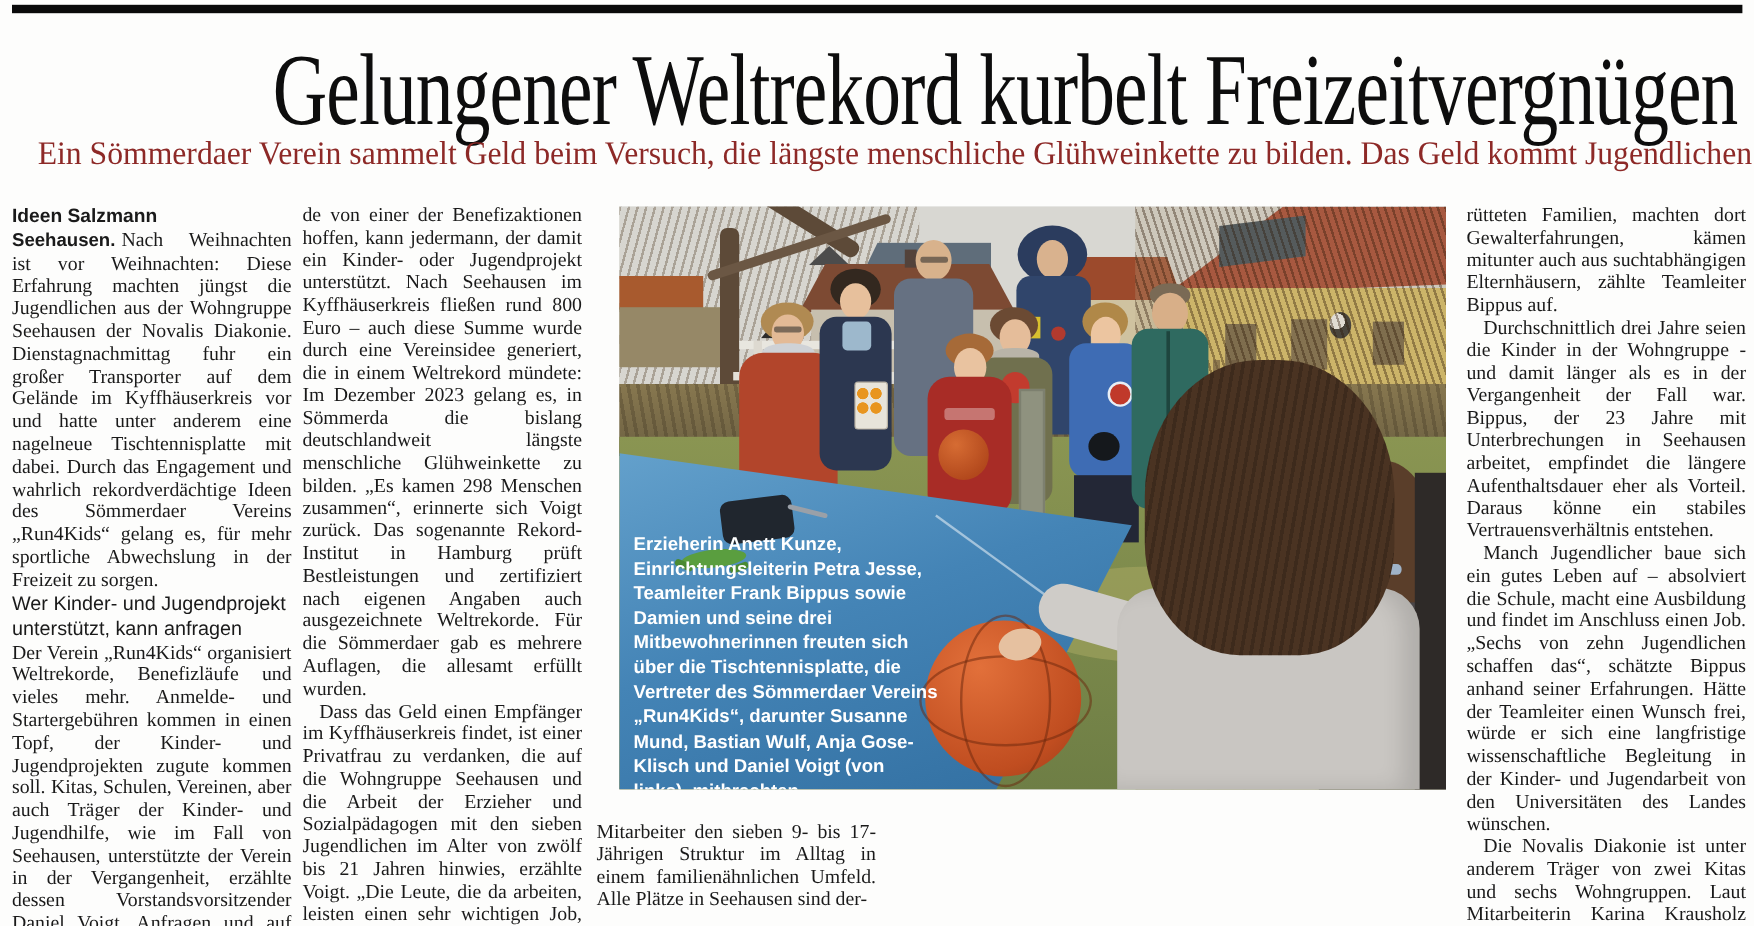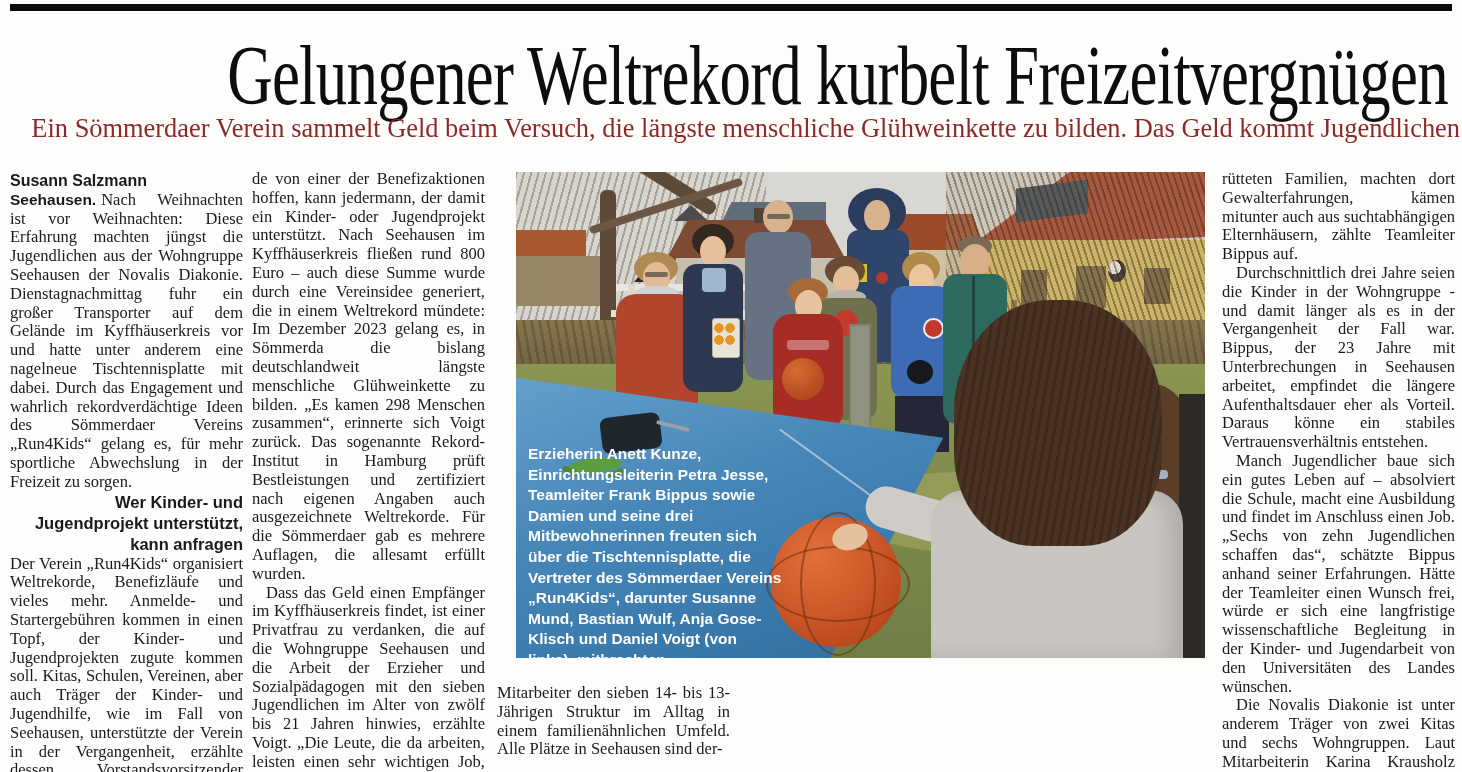--- a/index.html
+++ b/index.html
@@ -17,22 +17,22 @@
                transform:scaleX(.96);transform-origin:50% 50%;}
 
   
   .col{position:absolute;overflow:hidden;font-size:16.5px;line-height:18.8px;text-align:justify;
        hyphens:auto;-webkit-hyphens:auto;}
   .col p{margin:0;}
   .byline{font-family:"Liberation Sans",sans-serif;font-weight:bold;font-size:16px;
           margin:0 0 23px 0;text-align:left;}
   .lead-in{font-family:"Liberation Sans",sans-serif;font-weight:bold;font-size:15.5px;
            padding-right:5px;}
-  .crosshead{font-family:"Liberation Sans",sans-serif;font-weight:bold;font-size:16.5px;
-             line-height:21px;text-align:right;margin:13px 0 3px 0;}
+  .crosshead{font-family:"Liberation Sans",sans-serif;font-weight:normal;font-size:16.5px;
+             line-height:21px;text-align:left;margin:13px 0 3px 0;}
   .indent{text-indent:14px;}
 
   
   .photo{position:absolute;left:516px;top:172px;width:689px;height:486px;overflow:hidden;
          background:#d8d7d2;}
   .branches-r{left:430px;top:0;width:259px;height:238px;
      background:repeating-linear-gradient(72deg,rgba(88,68,46,.55) 0 2px,rgba(178,160,128,.28) 2px 6px);}
   .branches-l{left:0;top:0;width:250px;height:150px;
      background:repeating-linear-gradient(105deg,rgba(100,82,60,.4) 0 2px,rgba(210,205,195,.15) 2px 7px);}
   .hedge{left:0;top:148px;width:689px;height:60px;
@@ -69,21 +69,21 @@
   <div class="top-rule"></div>
 
   <div class="headline-wrap">
     <span class="headline">Gelungener Weltrekord kurbelt Freizeitvergnügen an</span>
   </div>
   <div class="subheadline-wrap">
     <span class="subheadline">Ein Sömmerdaer Verein sammelt Geld beim Versuch, die längste menschliche Glühweinkette zu bilden. Das Geld kommt Jugendlichen zugute</span>
   </div>
 
   <div class="col" style="left:10px;top:172px;width:233px;height:600px;">
-    <p class="byline">Susann Salzmann</p>
+    <p class="byline">Ideen Salzmann</p>
     <p><span class="lead-in">Seehausen.</span><span>Nach Weihnachten ist vor Weihnachten: Diese Erfahrung machten jüngst die Jugendlichen aus der Wohngruppe Seehausen der Novalis Diakonie. Dienstagnachmittag fuhr ein großer Transporter auf dem Gelände im Kyffhäuserkreis vor und hatte unter anderem eine nagelneue Tischtennisplatte mit dabei. Durch das Engagement und wahrlich rekordverdächtige Ideen des Sömmerdaer Vereins „Run4Kids“ gelang es, für mehr sportliche Abwechslung in der Freizeit zu sorgen.</span></p>
     <p class="crosshead">Wer Kinder- und Jugendprojekt unterstützt, kann anfragen</p>
     <p>Der Verein „Run4Kids“ organisiert Weltrekorde, Benefizläufe und vieles mehr. Anmelde- und Startergebühren kommen in einen Topf, der Kinder- und Jugendprojekten zugute kommen soll. Kitas, Schulen, Vereinen, aber auch Träger der Kinder- und Jugendhilfe, wie im Fall von Seehausen, unterstützte der Verein in der Vergangenheit, erzählte dessen Vorstandsvorsitzender Daniel Voigt. Anfragen und auf eine Spen-</p>
   </div>
 
   <div class="col" style="left:252px;top:170px;width:233px;height:602px;">
     <p>de von einer der Benefizaktionen hoffen, kann jedermann, der damit ein Kinder- oder Jugendprojekt unterstützt. Nach Seehausen im Kyffhäuserkreis fließen rund 800 Euro – auch diese Summe wurde durch eine Vereinsidee generiert, die in einem Weltrekord mündete: Im Dezember 2023 gelang es, in Sömmerda die bislang deutschlandweit längste menschliche Glühweinkette zu bilden. „Es kamen 298 Menschen zusammen“, erinnerte sich Voigt zurück. Das sogenannte Rekord-Institut in Hamburg prüft Bestleistungen und zertifiziert nach eigenen Angaben auch ausgezeichnete Weltrekorde. Für die Sömmerdaer gab es mehrere Auflagen, die allesamt erfüllt wurden.</p>
     <p class="indent">Dass das Geld einen Empfänger im Kyffhäuserkreis findet, ist einer Privatfrau zu verdanken, die auf die Wohngruppe Seehausen und die Arbeit der Erzieher und Sozialpädagogen mit den sieben Jugendlichen im Alter von zwölf bis 21 Jahren hinwies, erzählte Voigt. „Die Leute, die da arbeiten, leisten einen sehr wichtigen Job, damit Kinder in unserer Gesellschaft überleben“, sagte Voigt. Derzeit bieten die sechs</p>
   </div>
 
@@ -200,21 +200,21 @@
     <div class="abs" style="left:438px;top:128px;width:208px;height:246px;background:#4a3322;border-radius:46% 46% 38% 38%;"></div>
     <div class="abs" style="left:438px;top:128px;width:208px;height:246px;border-radius:46% 46% 38% 38%;opacity:.5;background:repeating-linear-gradient(100deg,rgba(0,0,0,.35) 0 3px,transparent 3px 8px);"></div>
 
     <div class="caption">
       <span>Erzieherin Anett Kunze, Einrichtungsleiterin Petra Jesse, Teamleiter Frank Bippus sowie Damien und seine drei Mitbewohnerinnen freuten sich über die Tischtennisplatte, die Vertreter des Sömmerdaer Vereins „Run4Kids“, darunter Susanne Mund, Bastian Wulf, Anja Gose-Klisch und Daniel Voigt (von links), mitbrachten.</span>
       
     </div>
   </div>
 
   <div class="col" style="left:497px;top:684px;width:233px;height:88px;">
-    <p>Mitarbeiter den sieben 14- bis 13-Jährigen Struktur im Alltag in einem familienähnlichen Umfeld. Alle Plätze in Seehausen sind der-</p>
+    <p>Mitarbeiter den sieben 9- bis 17-Jährigen Struktur im Alltag in einem familienähnlichen Umfeld. Alle Plätze in Seehausen sind der-</p>
   </div>
 
   <div class="col" style="left:1222px;top:170px;width:233px;height:602px;">
     <p>rütteten Familien, machten dort Gewalterfahrungen, kämen mitunter auch aus suchtabhängigen Elternhäusern, zählte Teamleiter Bippus auf.</p>
     <p class="indent">Durchschnittlich drei Jahre seien die Kinder in der Wohngruppe - und damit länger als es in der Vergangenheit der Fall war. Bippus, der 23 Jahre mit Unterbrechungen in Seehausen arbeitet, empfindet die längere Aufenthaltsdauer eher als Vorteil. Daraus könne ein stabiles Vertrauensverhältnis entstehen.</p>
     <p class="indent">Manch Jugendlicher baue sich ein gutes Leben auf – absolviert die Schule, macht eine Ausbildung und findet im Anschluss einen Job. „Sechs von zehn Jugendlichen schaffen das“, schätzte Bippus anhand seiner Erfahrungen. Hätte der Teamleiter einen Wunsch frei, würde er sich eine langfristige wissenschaftliche Begleitung in der Kinder- und Jugendarbeit von den Universitäten des Landes wünschen.</p>
     <p class="indent">Die Novalis Diakonie ist unter anderem Träger von zwei Kitas und sechs Wohngruppen. Laut Mitarbeiterin Karina Krausholz werden derzeit 51 Heranwachsende dort betreut.</p>
   </div>
 
 </div>

